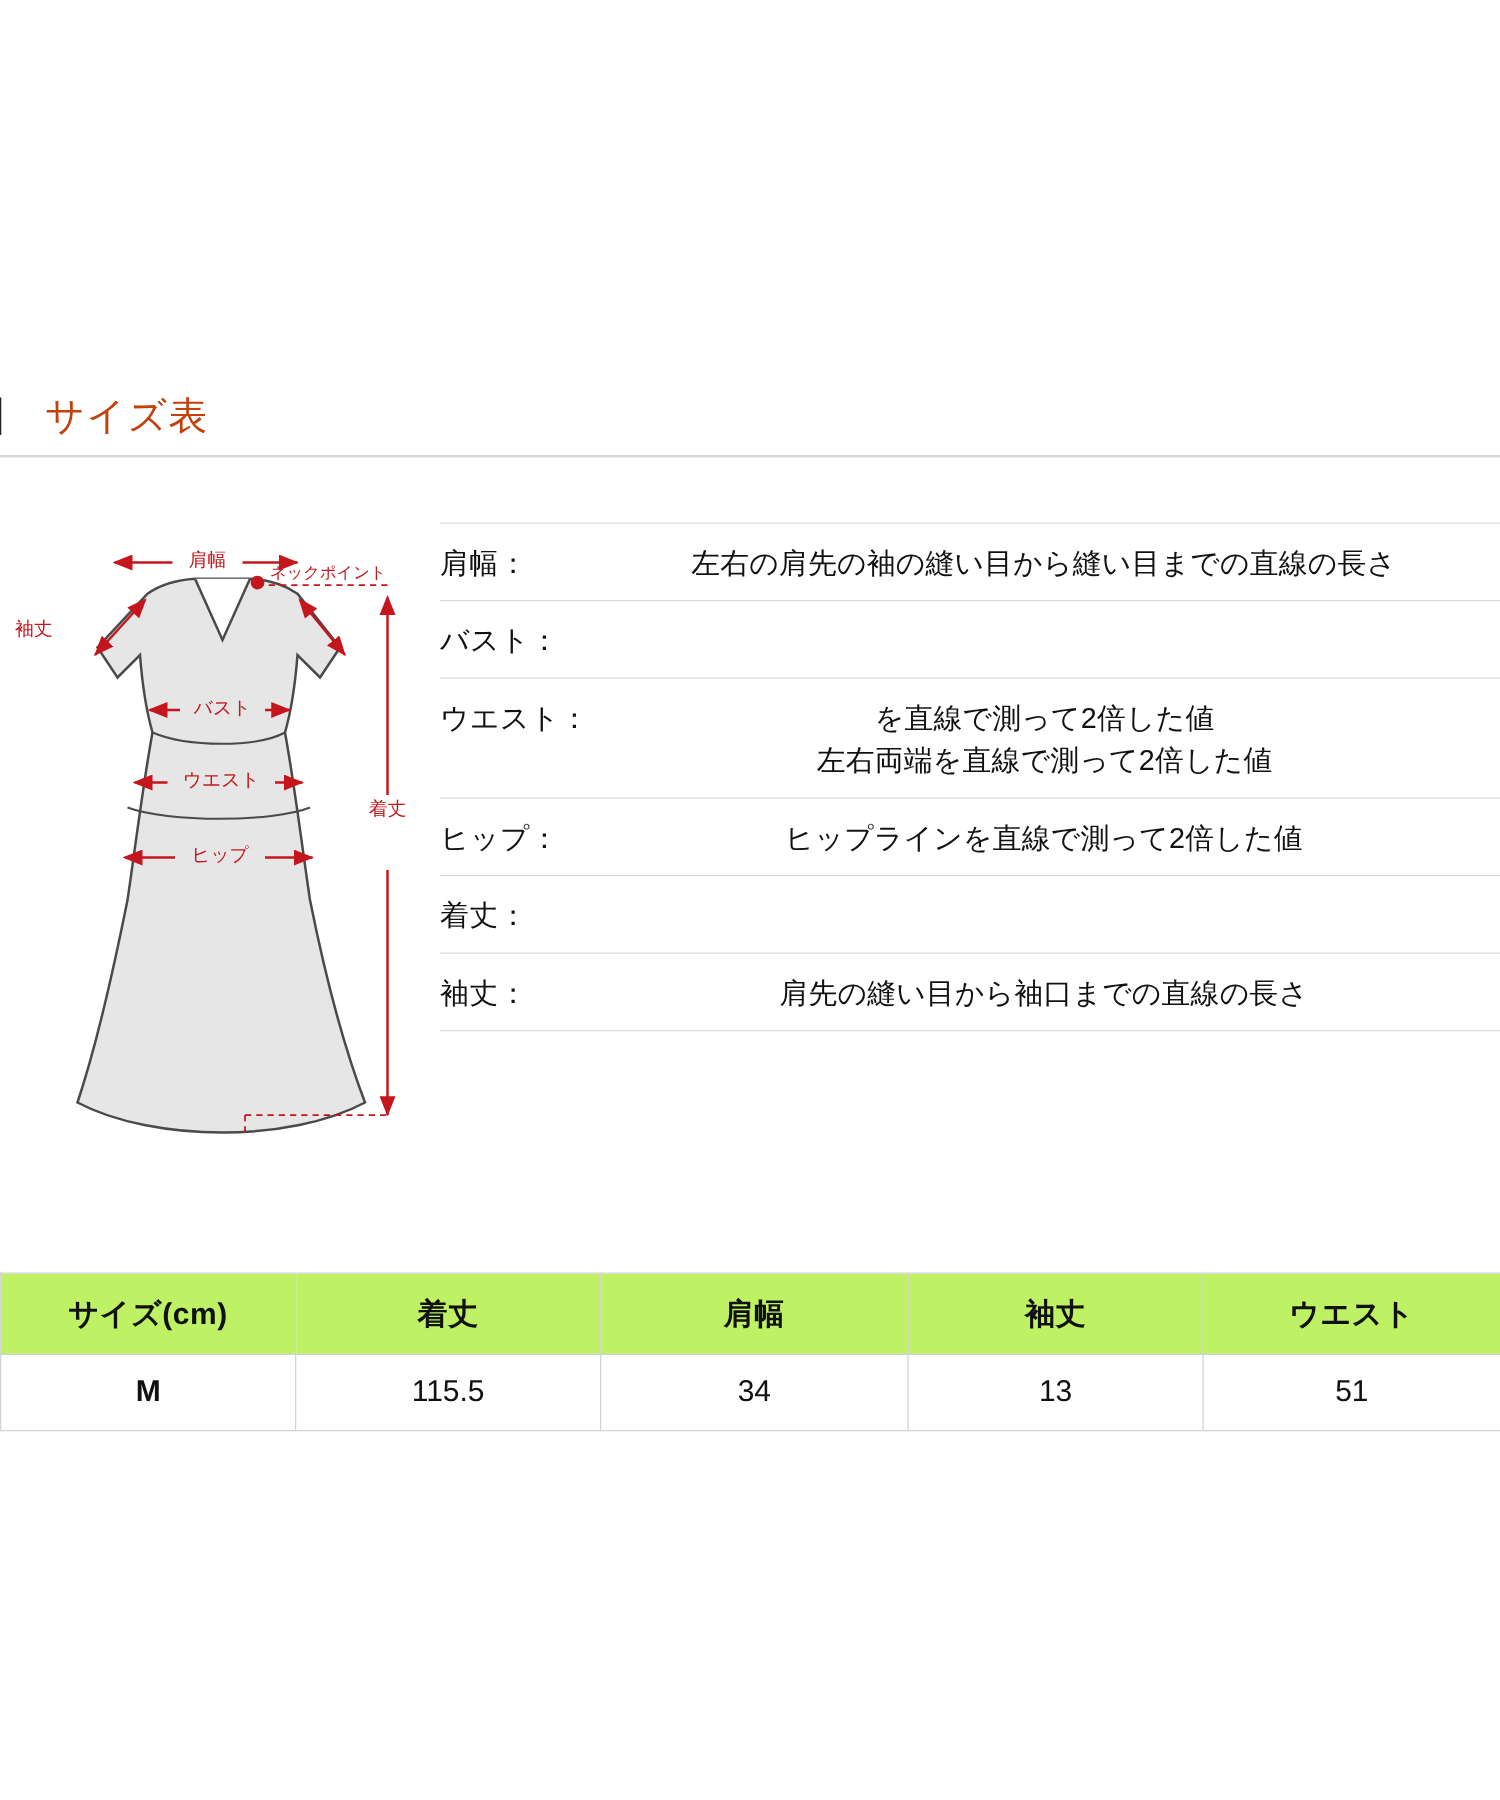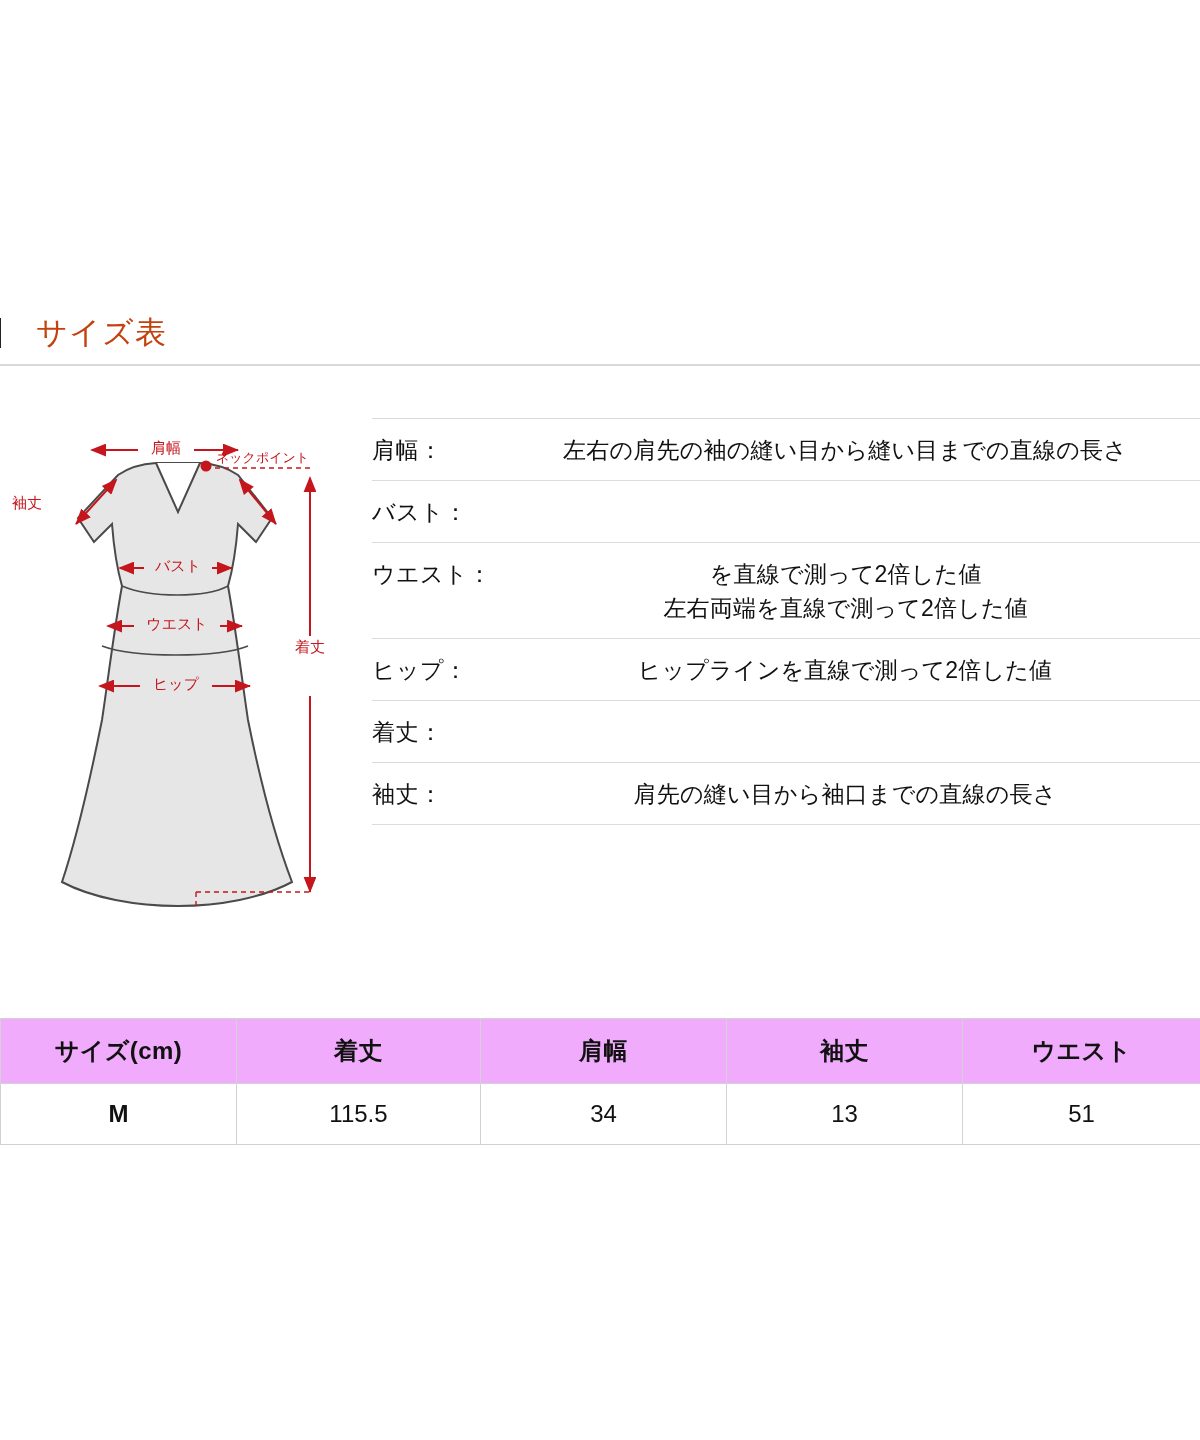--- a/index.html
+++ b/index.html
@@ -68,21 +68,20 @@
     left: 352px;
     top: 418px;
     width: 848px;
   }
   .defrow {
     display: flex;
     align-items: flex-start;
     border-bottom: 1px solid #dcdcdc;
     padding: 14px 0 13px 0;
     box-sizing: border-box;
-    margin-left: 20px;
   }
   .defrow:first-child { border-top: 1px solid #dcdcdc; }
   .defrow .term {
     flex: 0 0 118px;
     font-size: 23px;
     line-height: 34px;
     color: #111;
     letter-spacing: 0.02em;
     white-space: nowrap;
   }
@@ -112,21 +111,21 @@
     border-collapse: collapse;
     table-layout: fixed;
   }
   .sizetable th, .sizetable td {
     border: 1px solid #d2d2d2;
     text-align: center;
     font-size: 24px;
     color: #111;
   }
   .sizetable thead th {
-    background: #f0abfc;
+    background: #bef264;
     height: 62px;
     font-weight: bold;
     letter-spacing: 0.02em;
   }
   .sizetable tbody td {
     background: #ffffff;
     height: 58px;
   }
   .sizetable tbody td:first-child { font-weight: bold; }
   .sizetable col.c0 { width: 236px; }

